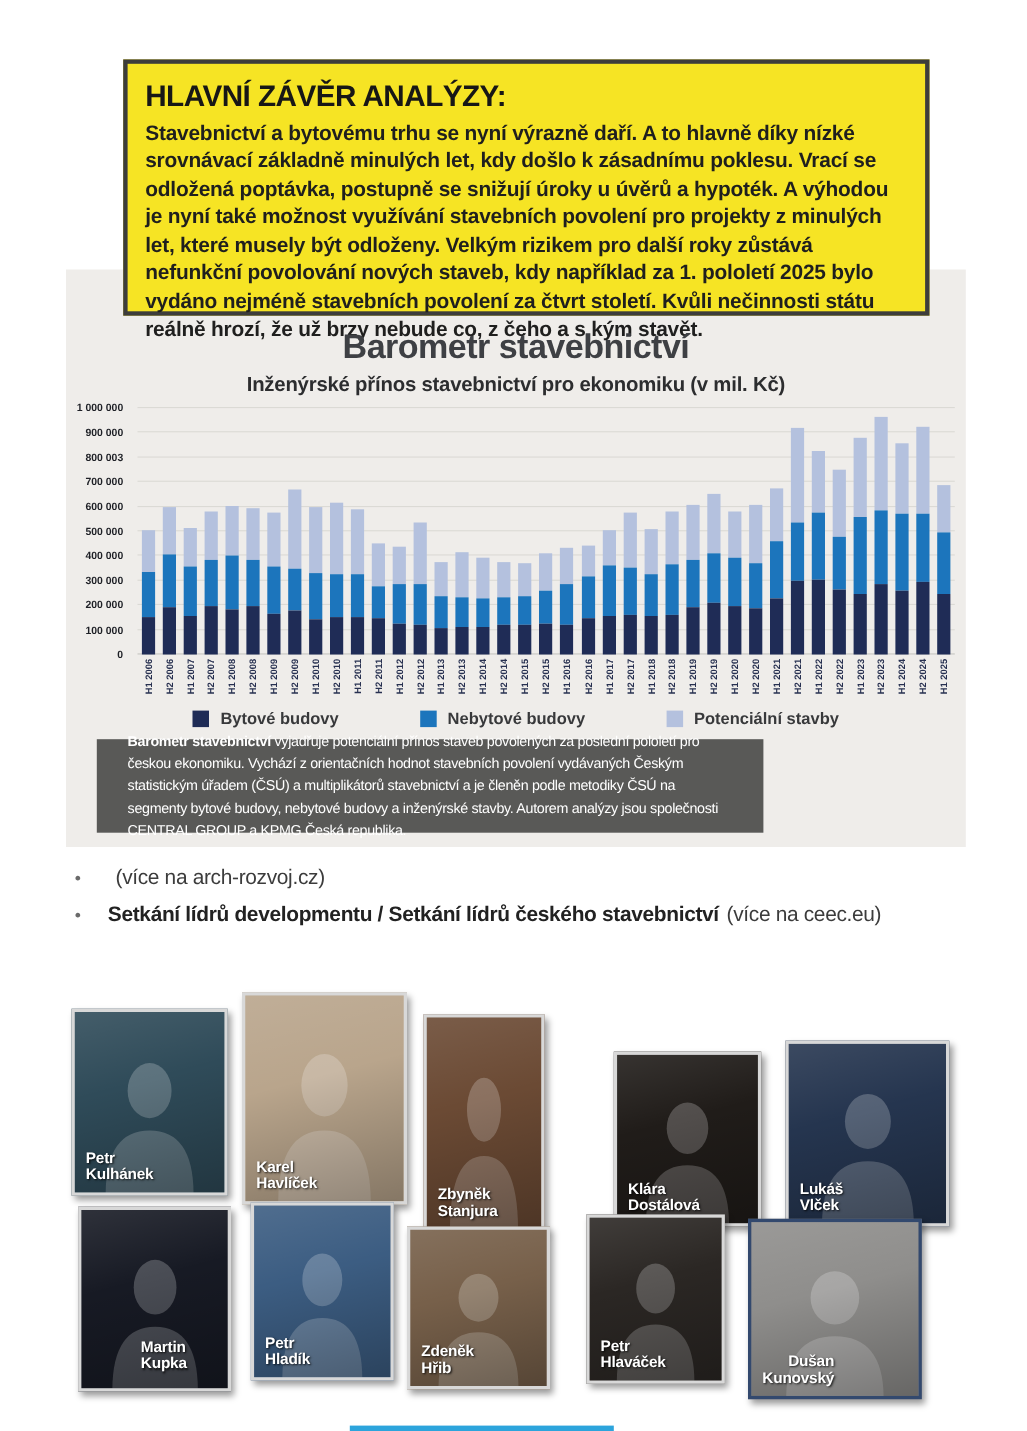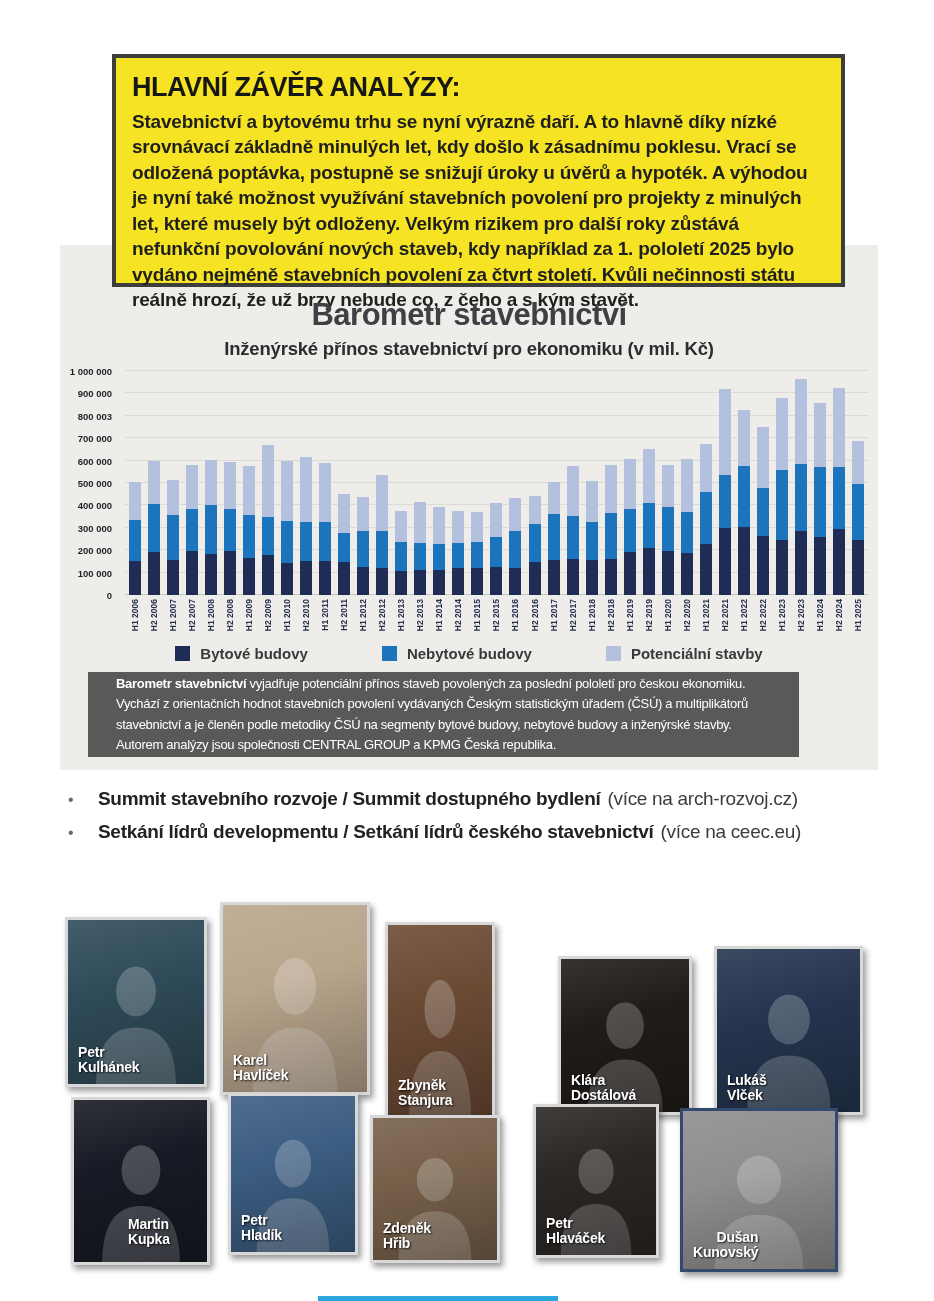--- a/index.html
+++ b/index.html
@@ -58,21 +58,21 @@
   }
   .legend{
     position:absolute;left:0;top:400px;width:100%;display:flex;justify-content:center;gap:74px;
   }
   .legend-item{display:flex;align-items:center;gap:10px;}
   .legend-swatch{width:15px;height:15px;display:inline-block;}
   .legend-label{font-size:15px;font-weight:600;color:#38393b;}
 
   
   .footnote{
-    left:88px;top:672px;width:711px;height:85px;box-sizing:border-box;
+    left:88px;top:672px;width:606px;height:85px;box-sizing:border-box;
     background:#595957;color:#ffffff;padding:26px 28px;
     display:flex;align-items:center;
   }
   .footnote p{
     margin:0;font-size:13px;font-weight:500;line-height:1.55;letter-spacing:-0.3px;
   }
   .footnote .fn-lead{font-weight:800;}
 
   
   .conferences{left:63px;top:788px;width:820px;}
@@ -552,21 +552,20 @@
     </div>
 </section>
 
 <section class="abs footnote">
   <p><span class="fn-lead">Barometr stavebnictví</span><span> vyjadřuje potenciální přínos staveb povolených za poslední pololetí pro českou ekonomiku. Vychází z orientačních hodnot stavebních povolení vydávaných Českým statistickým úřadem (ČSÚ) a multiplikátorů stavebnictví a je členěn podle metodiky ČSÚ na segmenty bytové budovy, nebytové budovy a inženýrské stavby. Autorem analýzy jsou společnosti CENTRAL GROUP a KPMG Česká republika.</span></p>
 </section>
 
 <section class="abs conferences">
   <div class="conf-item">
     <span class="conf-dot">•</span>
-    <span class="conf-bold">Summit stavebního rozvoje / Summit dostupného bydlení</span>
     <span class="conf-note">(více na arch-rozvoj.cz)</span>
   </div>
   <div class="conf-item">
     <span class="conf-dot">•</span>
     <span class="conf-bold">Setkání lídrů developmentu / Setkání lídrů českého stavebnictví</span>
     <span class="conf-note">(více na ceec.eu)</span>
   </div>
 </section>
 
 <div id="people">

